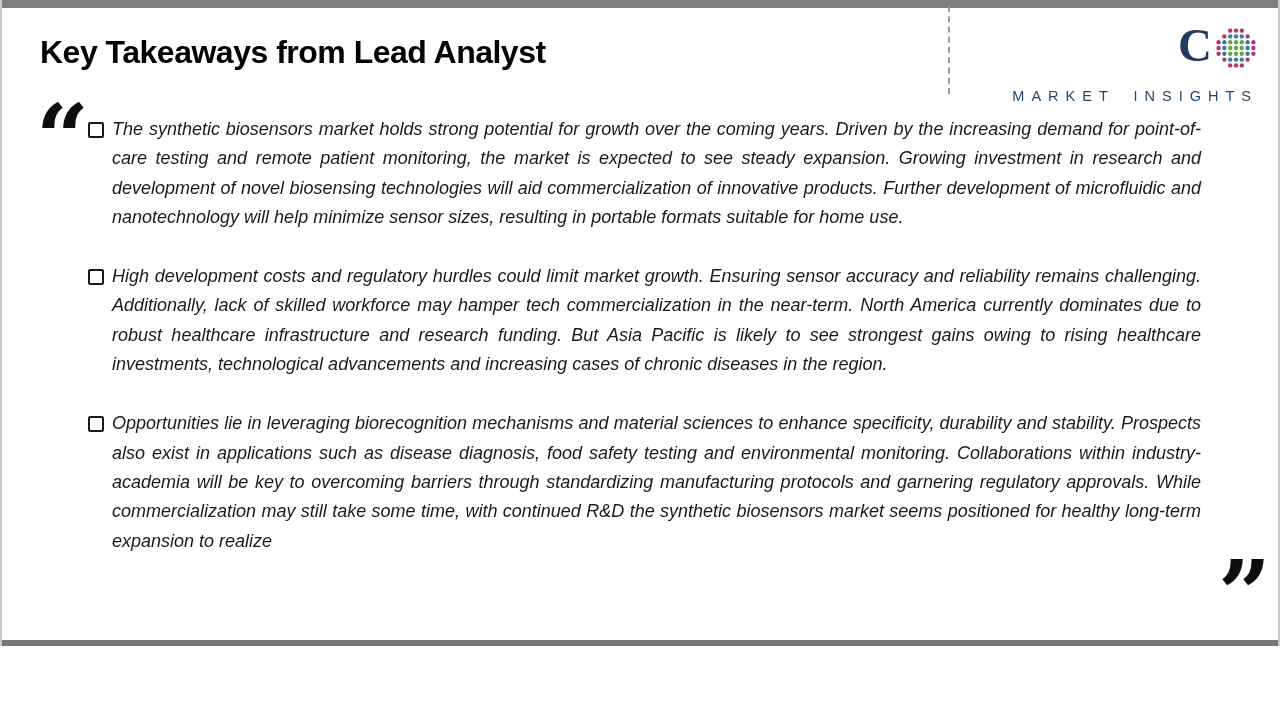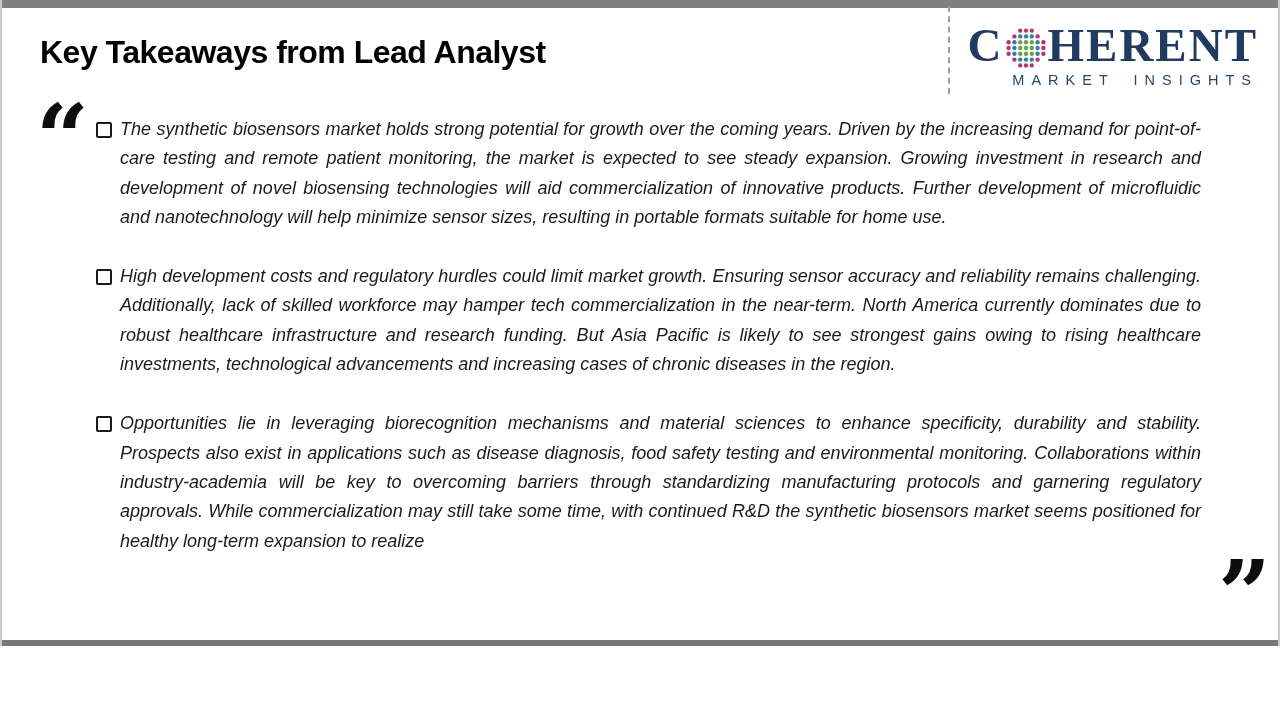--- a/index.html
+++ b/index.html
@@ -16,37 +16,37 @@
     font-size:32px;font-weight:700;color:#000000;letter-spacing:-0.5px;
     font-family:"Liberation Sans",sans-serif;
   }
 
   
   .logo-block{position:absolute;top:22px;right:20px;width:292px;text-align:right;}
   .logo-word{display:flex;align-items:center;justify-content:flex-end;
     font-family:"Liberation Serif",serif;font-weight:700;font-size:47px;
     color:#203A60;letter-spacing:2px;line-height:1;}
   .logo-globe{margin:4px 1px 0 1px;flex:0 0 auto;}
-  .logo-sub{margin-top:3px;font-family:"Liberation Sans",sans-serif;
+  .logo-sub{margin-top:19px;font-family:"Liberation Sans",sans-serif;
     font-size:14.5px;font-weight:500;color:#24476B;letter-spacing:7px;word-spacing:8px;
     white-space:nowrap;}
   .dashed-sep{position:absolute;left:946px;top:6px;height:88px;width:0;
     border-left:2px dashed #9c9c9c;}
 
   
   .quote-mark{
     position:absolute;font-family:"DejaVu Serif","Liberation Serif",serif;
     font-weight:700;font-size:92px;line-height:1;color:#0d0d0d;
   }
   .quote-open{left:34px;top:92px;height:52px;overflow:visible;}
   .quote-close{left:1216px;top:548px;height:80px;overflow:visible;}
 
   
   .takeaways{position:absolute;left:110px;top:115px;width:1089px;}
-  .bullet-para{position:relative;margin:0 0 30px 8px;}
+  .bullet-para{position:relative;margin:0 0 30px 0;}
   .bullet-para:last-child{margin-bottom:0;}
   .bullet-para p{
     margin:0;text-align:justify;
     font-family:"Liberation Sans",sans-serif;font-style:italic;
     font-size:18px;line-height:29.3px;color:#1a1a1a;
   }
   .checkbox{
     position:absolute;left:-24px;top:7px;width:12px;height:12px;
     border:2px solid #1a1a1a;border-radius:2px;background:#ffffff;
   }
@@ -107,21 +107,20 @@
             <circle cx="38.4" cy="26.8" r="2.2"></circle>
           <circle cx="38.4" cy="15.2" r="2.2"></circle>
             <circle cx="3.6" cy="26.8" r="2.2"></circle>
             <circle cx="3.6" cy="15.2" r="2.2"></circle>
           <circle cx="26.8" cy="38.4" r="2.2"></circle>
             <circle cx="26.8" cy="3.6" r="2.2"></circle>
             <circle cx="15.2" cy="38.4" r="2.2"></circle>
           <circle cx="15.2" cy="3.6" r="2.2"></circle>
         </g>
       </svg>
-      <span>HERENT</span>
     </div>
     <div class="logo-sub">MARKET INSIGHTS</div>
   </div>
 
   <div class="quote-mark quote-open">“</div>
 
   <div class="takeaways">
     <div class="bullet-para">
       <span class="checkbox"></span>
       <p>The synthetic biosensors market holds strong potential for growth over the coming years. Driven by the increasing demand for point-of-care testing and remote patient monitoring, the market is expected to see steady expansion. Growing investment in research and development of novel biosensing technologies will aid commercialization of innovative products. Further development of microfluidic and nanotechnology will help minimize sensor sizes, resulting in portable formats suitable for home use.</p>

